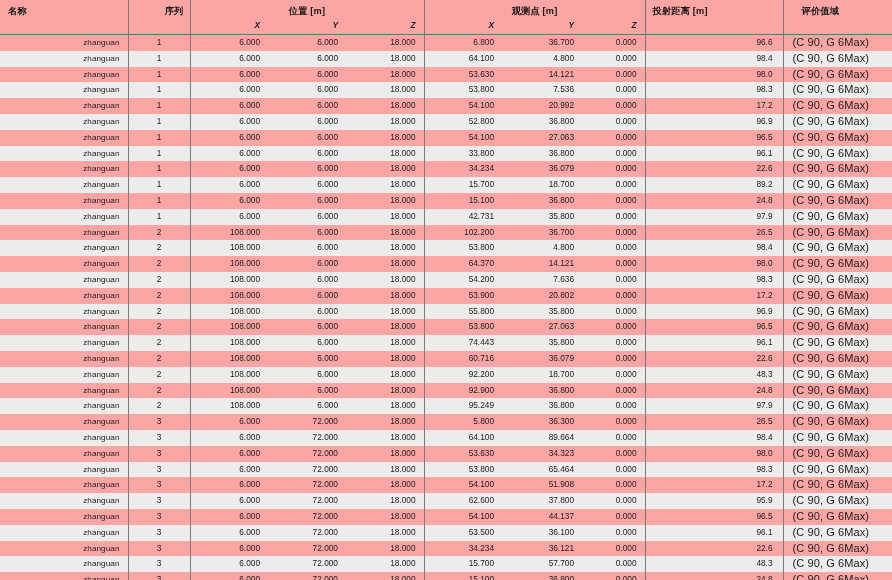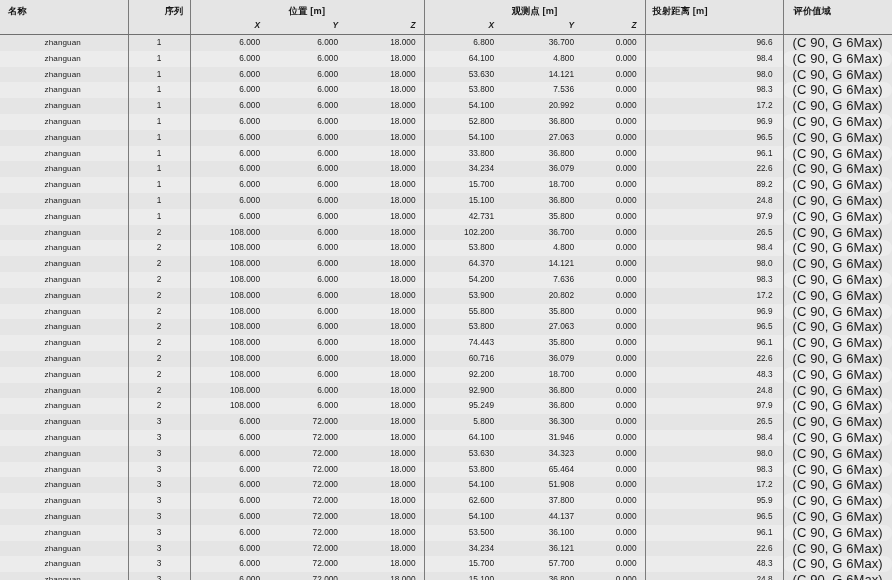--- a/index.html
+++ b/index.html
@@ -13,21 +13,21 @@
     height: 580px;
     font-family: "Liberation Sans", sans-serif;
     color: #1b1b1b;
     overflow: hidden;
   }
 
   .sheet {
     width: 892px;
     height: 580px;
     position: relative;
-    background: #e5e5e5;
+    background: #fca5a5;
   }
 
   table.data-table {
     width: 892px;
     border-collapse: collapse;
     table-layout: fixed;
     font-size: 8.2px;
   }
 
   
@@ -62,44 +62,44 @@
     color: #1d1d1d;
     font-style: italic;
   }
 
   
   .vsep-l { border-left: 1px solid #7b7b7b !important; }
 
   thead tr.grp-row th.hdr-name    { text-align: left; padding-left: 8px; }
   thead tr.grp-row th.hdr-idx     { text-align: right; }
   thead tr.grp-row th.hdr-dist    { text-align: left; padding-left: 7px; }
-  thead tr.grp-row th.hdr-state   { text-align: left; padding-left: 10px; }
+  thead tr.grp-row th.hdr-state   { text-align: left; padding-left: 18px; }
 
   .hdr-underline td {
     border-bottom: 1px solid #6f6f6f;
     height: 0;
     padding: 0;
   }
 
   
   tbody tr { height: 15.8px; }
   tbody tr.alt { background: #ececec; }
   tbody td {
     padding: 0 8px;
     font-size: 8.3px;
     line-height: 15.8px;
     white-space: nowrap;
     overflow: hidden;
     border: none;
   }
-  td.t-name  { text-align: center;  padding-left: 6px; font-size: 8.1px; letter-spacing: .1px; }
+  td.t-name  { text-align: right;  padding-left: 6px; font-size: 8.1px; letter-spacing: .1px; }
   td.t-idx   { text-align: center; }
   td.t-num   { text-align: right; }
   td.t-dist  { text-align: right; padding-right: 10px; }
-  td.t-state { text-align: left; padding-left: 9px; font-size: 13px; letter-spacing: .1px; border-radius: 8px; }
+  td.t-state { text-align: left; padding-left: 9px; font-size: 11px; letter-spacing: .1px; }
 
   tbody td.vsep-l { border-left: 1px solid #8a8a8a; }
 </style>
 </head>
 <body>
 
 <div class="sheet">
   <table class="data-table">
     <colgroup>
       <col class="c-name">
@@ -437,21 +437,21 @@
           <td class="t-dist vsep-l">26.5</td>
           <td class="t-state vsep-l">(C 90, G 6Max)</td>
         </tr>
         <tr class="alt">
           <td class="t-name">zhanguan</td>
           <td class="t-idx vsep-l">3</td>
           <td class="t-num vsep-l">6.000</td>
           <td class="t-num">72.000</td>
           <td class="t-num">18.000</td>
           <td class="t-num vsep-l">64.100</td>
-          <td class="t-num">31.946</td>
+          <td class="t-num">89.664</td>
           <td class="t-num">0.000</td>
           <td class="t-dist vsep-l">98.4</td>
           <td class="t-state vsep-l">(C 90, G 6Max)</td>
         </tr>
         <tr>
           <td class="t-name">zhanguan</td>
           <td class="t-idx vsep-l">3</td>
           <td class="t-num vsep-l">6.000</td>
           <td class="t-num">72.000</td>
           <td class="t-num">18.000</td>

